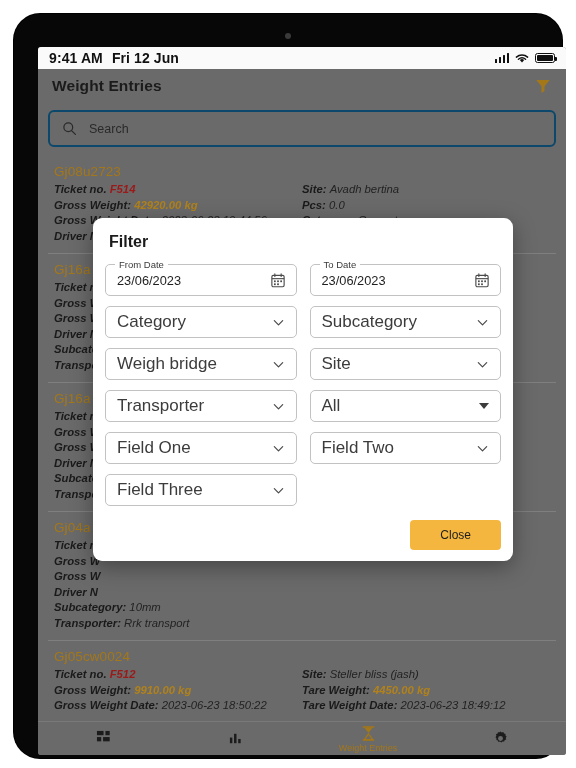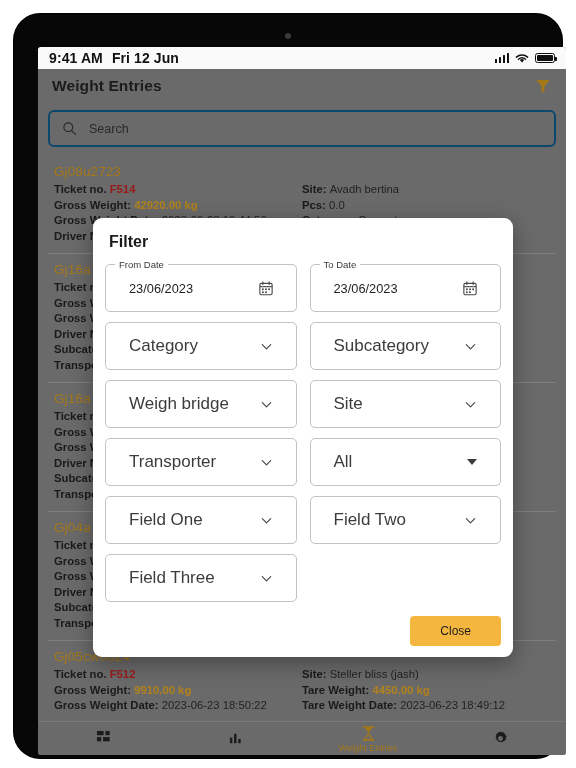--- a/index.html
+++ b/index.html
@@ -104,21 +104,21 @@
   .card {
     background: #6d6d6d;
     border-bottom: 1px solid #828282;
     padding: 8px 6px 9px 6px;
   }
   .card .vnum {
     font-size: 13.5px; color: #a87a19; font-weight: normal;
     margin-bottom: 3px; letter-spacing: .1px;
   }
   .cols { display: flex; }
-  .col { width: 50%; }
+  .col { width: 50%; font-style: italic; }
   .col .line {
     font-size: 11.3px; color: #1b1b1b; font-weight: bold;
     line-height: 15.5px; white-space: nowrap;
   }
   .col .line .v { font-weight: normal; color: #232323; }
   .col .line .amber { color: #b5851c; font-weight: bold; }
   .col .line .red { color: #9e1b1b; font-weight: bold; }
   
   .bottomnav {
     height: 34px;
@@ -152,25 +152,25 @@
     margin: 2px 0 13px 4px;
   }
   .grid {
     display: grid;
     grid-template-columns: 1fr 1fr;
     column-gap: 13px;
     row-gap: 10px;
   }
   .field {
     position: relative;
-    height: 48px;
+    height: 32px;
     border: 1px solid #c2c2c2;
     border-radius: 5px;
     display: flex; align-items: center;
-    padding: 0 23px;
+    padding: 0 11px;
     background: #fff;
   }
   .field .legend {
     position: absolute;
     top: -6px; left: 9px;
     background: #fff;
     padding: 0 4px;
     font-size: 9.5px;
     color: #3a3a3a;
   }

